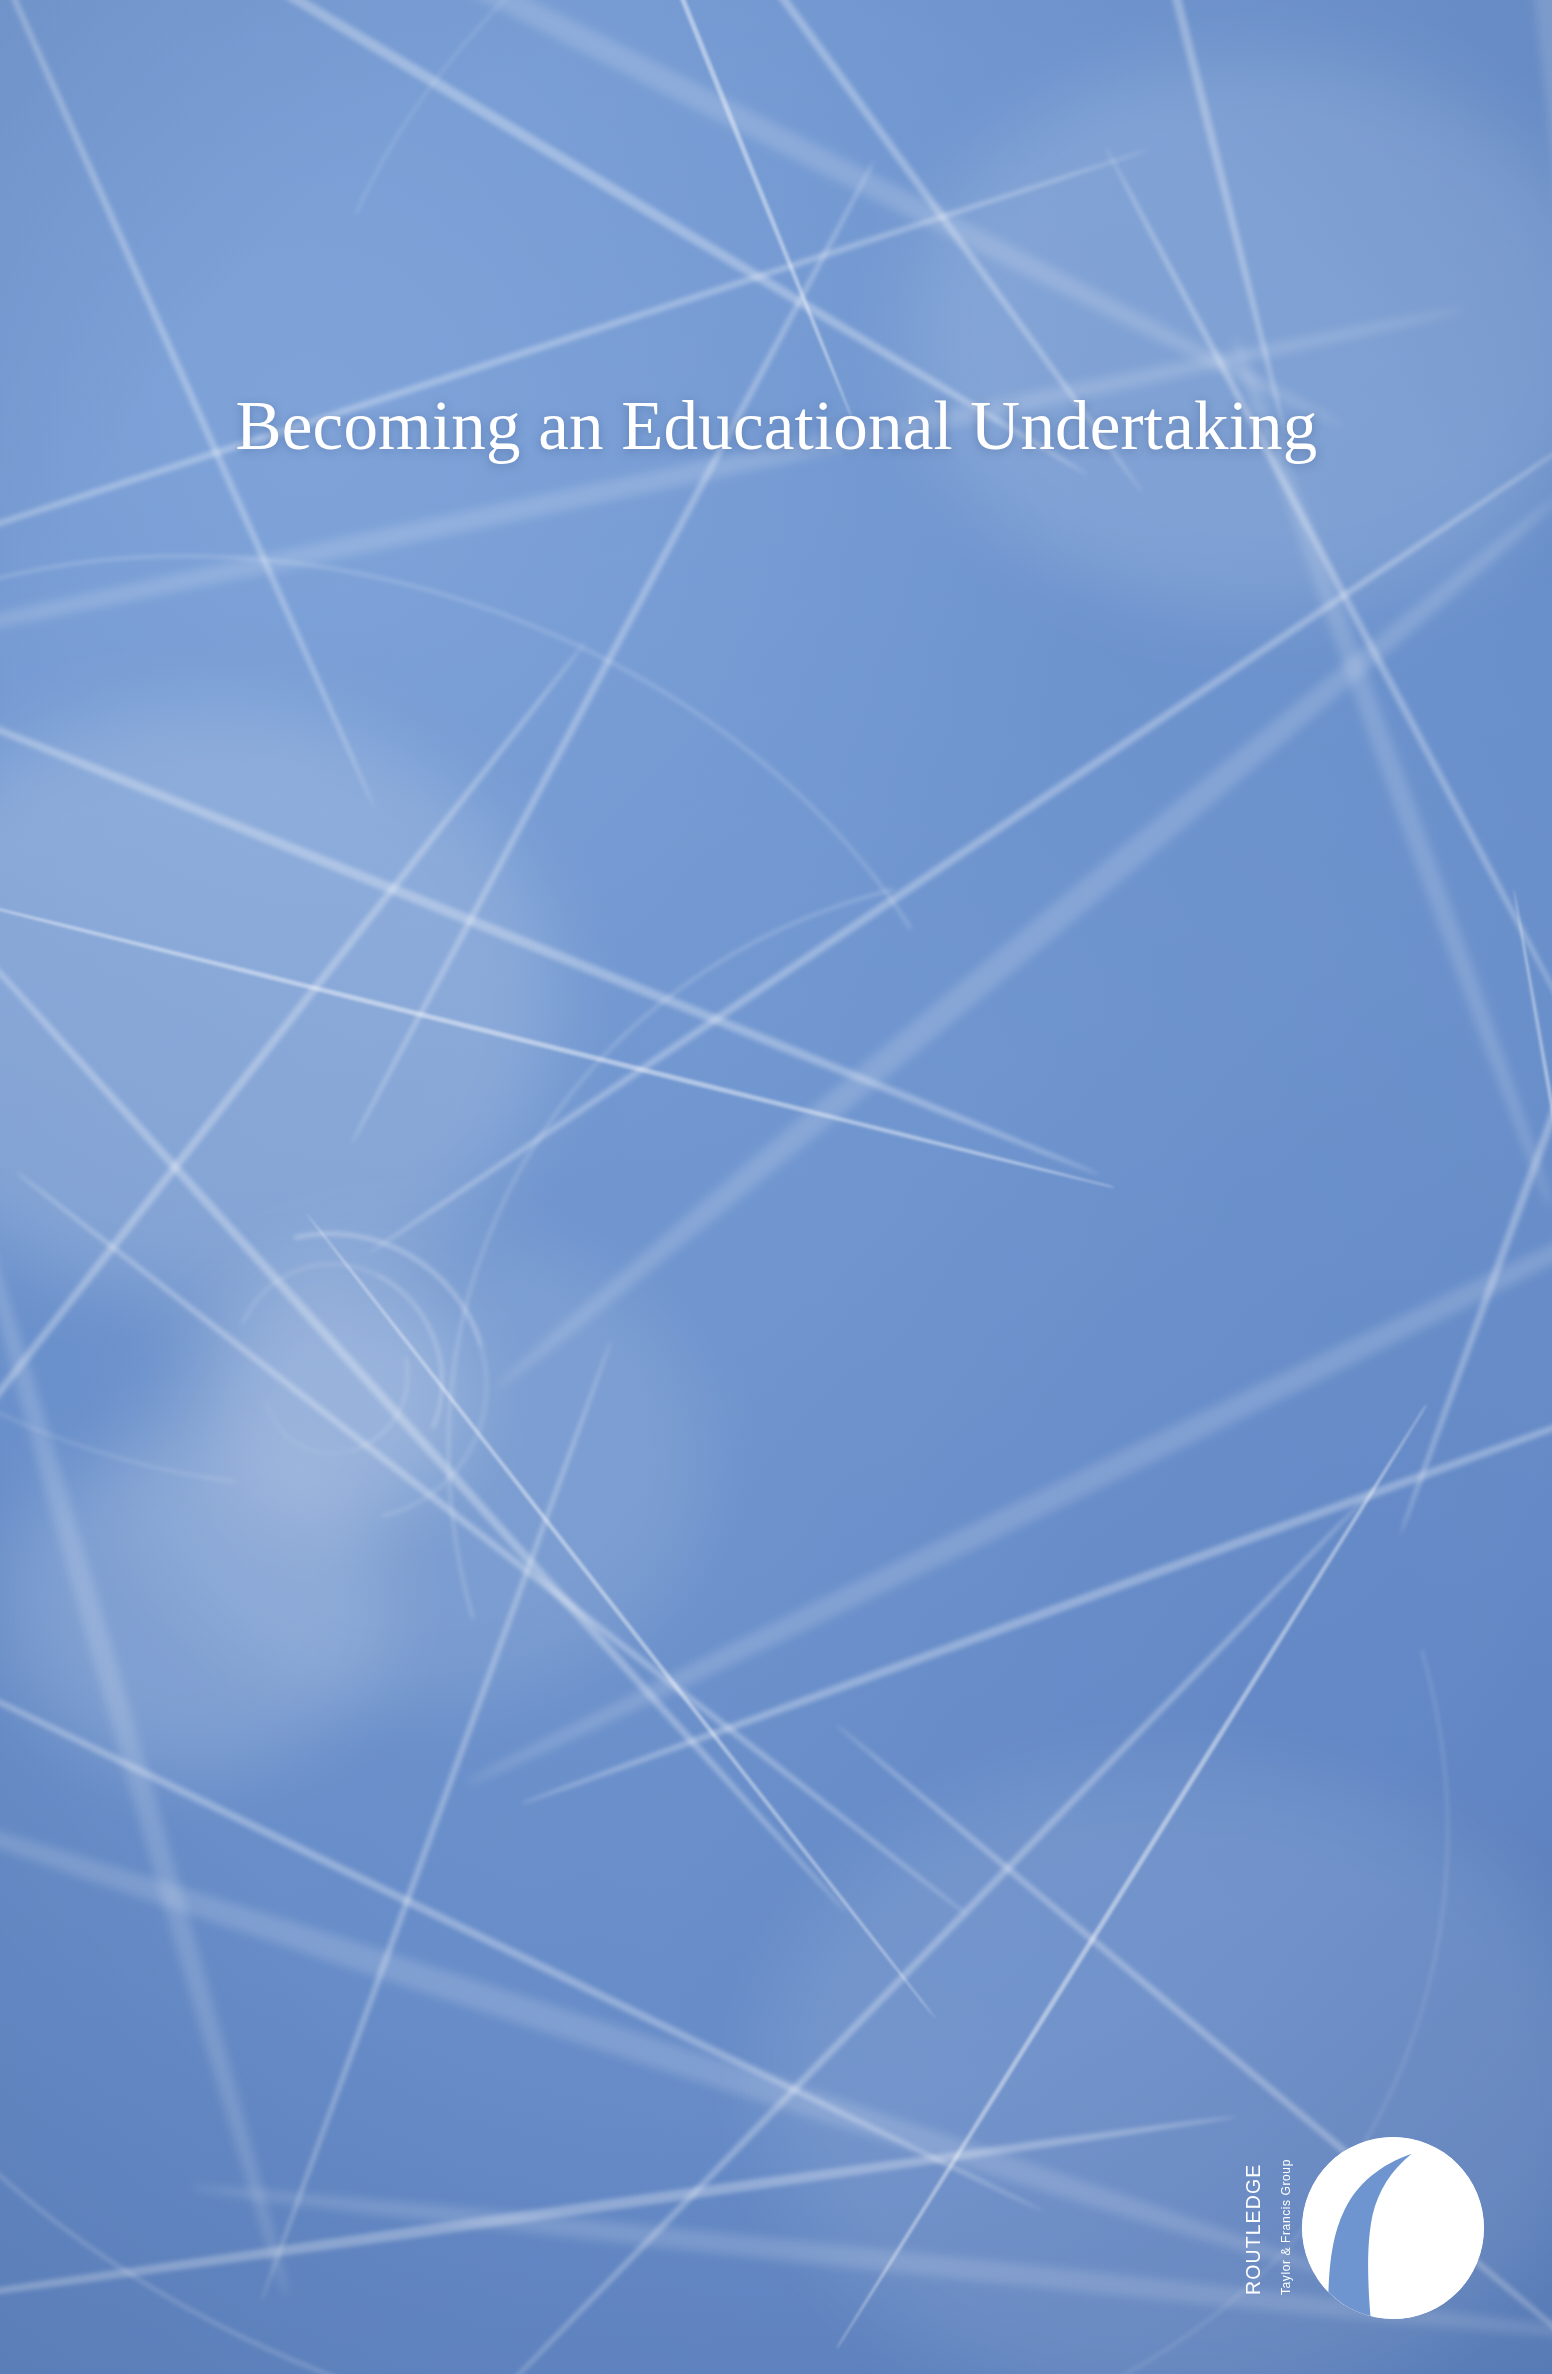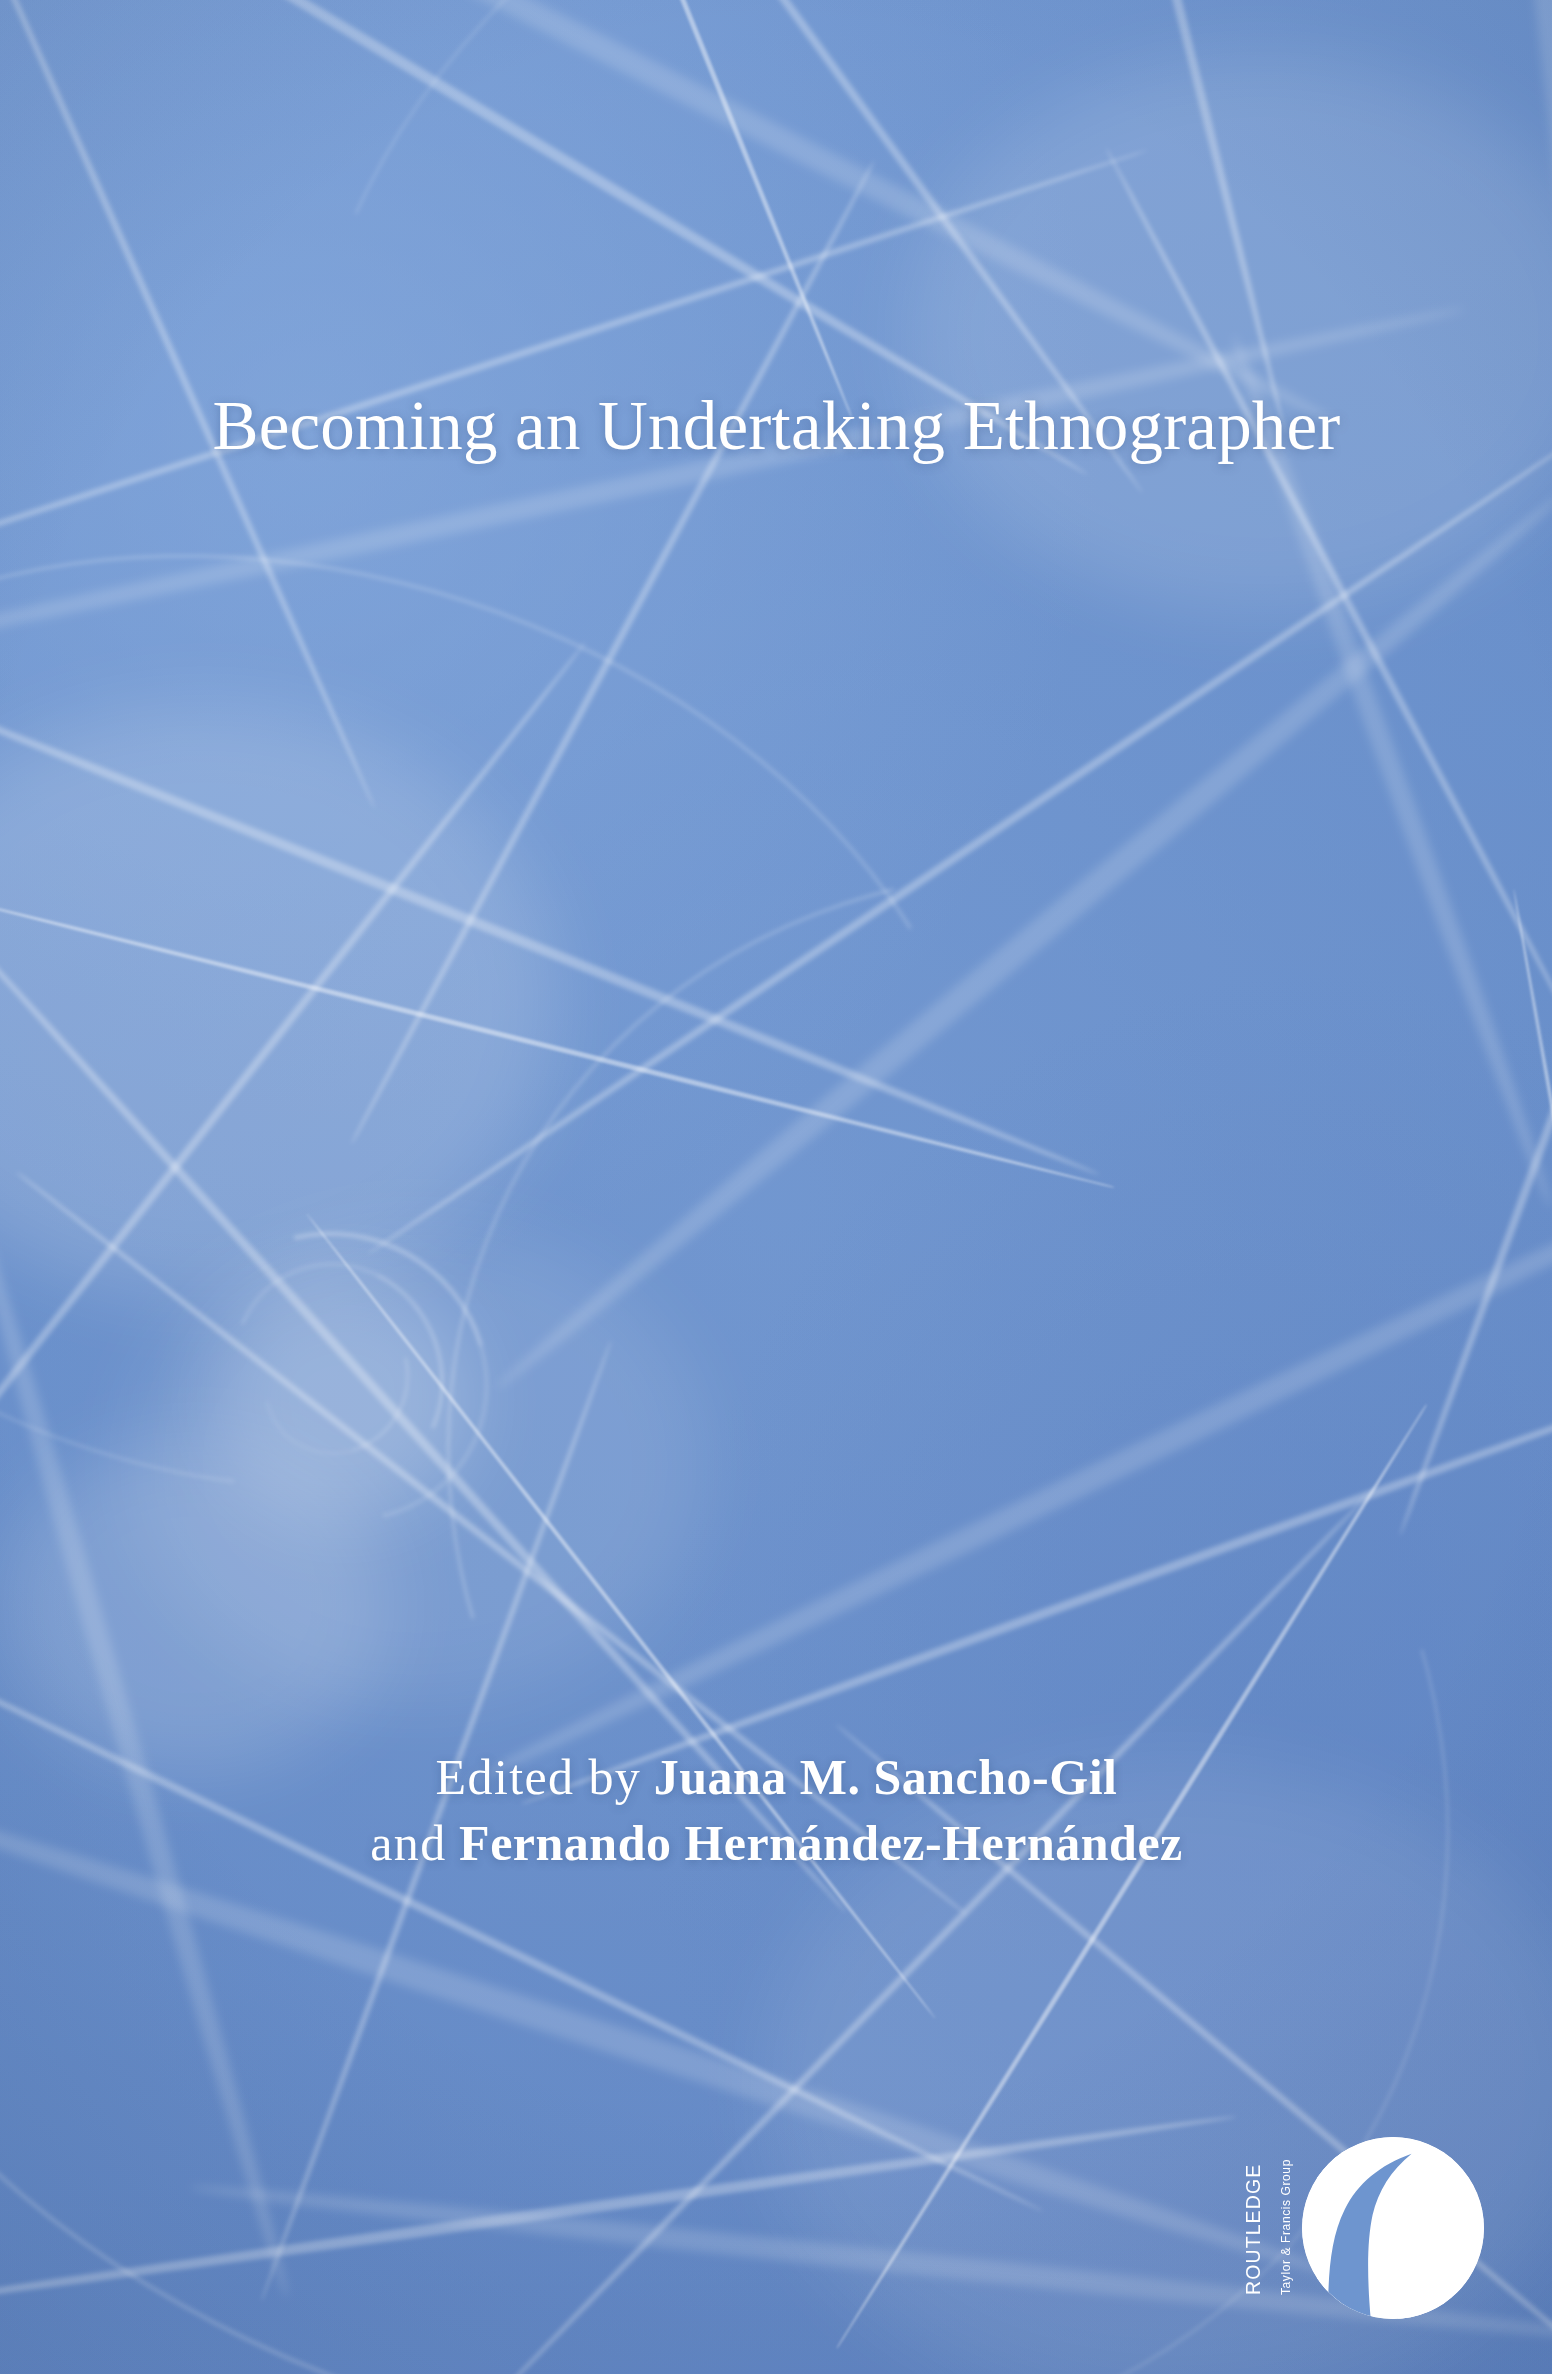--- a/index.html
+++ b/index.html
@@ -212,33 +212,23 @@
   <div class="arc" style="left:-557px; top:37px; width:1577px; height:1391px; border-width:2.8px; transform:rotate(230deg);"></div>
   <div class="arc" style="left:482px; top:835px; width:1206px; height:1299px; border-width:3.7px; transform:rotate(300deg);"></div>
 
   <div class="arc" style="left:186px; top:1234px; width:297px; height:278px; border-width:4.6px; border-color:rgba(255,255,255,0.30) rgba(255,255,255,0.14) transparent transparent; transform:rotate(30deg);"></div>
   <div class="arc" style="left:223px; top:1271px; width:223px; height:204px; border-width:3.7px; border-color:rgba(255,255,255,0.28) transparent transparent rgba(255,255,255,0.16); transform:rotate(70deg);"></div>
   <div class="arc" style="left:260px; top:1308px; width:148px; height:139px; border-width:2.8px; border-color:rgba(255,255,255,0.26) rgba(255,255,255,0.12) transparent transparent; transform:rotate(120deg);"></div>
 
   <div class="vignette"></div>
 
   <div class="title-block">
-    <h1 class="title">Becoming an Undertaking Ethnographer</h1>
+    <h1 class="title">Becoming an Educational Undertaking</h1>
   </div>
 
-  <div class="editors-block">
-    <div class="editors-line">
-      <span class="lead">Edited by</span>
-      <span class="name">Juana M. Sancho-Gil</span>
-    </div>
-    <div class="editors-line">
-      <span class="lead">and</span>
-      <span class="name">Fernando Hernández-Hernández</span>
-    </div>
-  </div>
 
   <div class="logo">
     <div class="logo-word">ROUTLEDGE</div>
     <div class="logo-word-2">Taylor &amp; Francis Group</div>
     <div class="logo-r">
       <svg width="182" height="182" viewBox="0 0 196 196" aria-hidden="true">
         <circle cx="98" cy="98" r="98" fill="#ffffff"></circle>
         <path d="M52 16 C 96 26, 126 54, 126 88 C 126 114, 110 132, 86 140 C 112 150, 132 166, 146 188 L 112 188 C 98 164, 78 148, 52 142 L 52 188 L 22 188 L 22 16 Z" fill="#6e95cf" opacity="0"></path>
         <path d="M46 10 C 92 20, 124 50, 124 86 C 124 112, 108 131, 84 139 C 110 150, 131 168, 146 192 L 176 192 L 176 196 L 104 196 C 90 170, 70 152, 46 145 L 46 196 L 16 196 L 16 10 Z" fill="#ffffff"></path>
         <path d="M40 4 C 88 16, 120 48, 120 86 C 120 112, 104 130, 80 138 C 108 150, 130 170, 146 196" fill="none" stroke="#6e95cf" stroke-width="0"></path>

